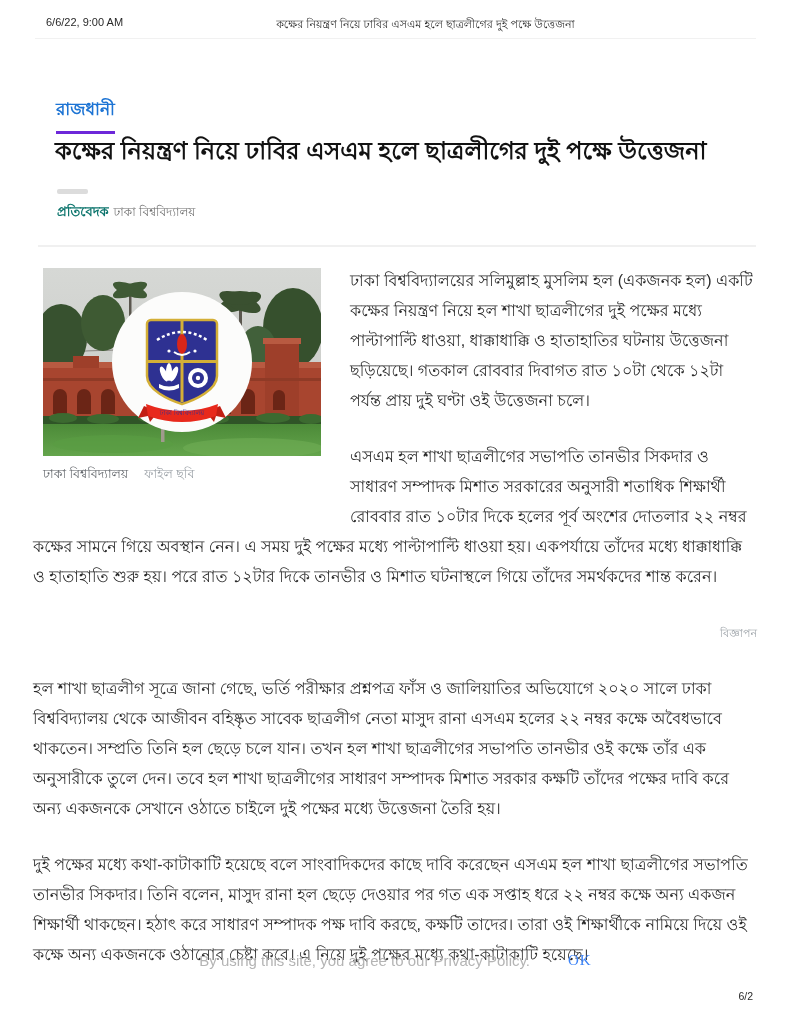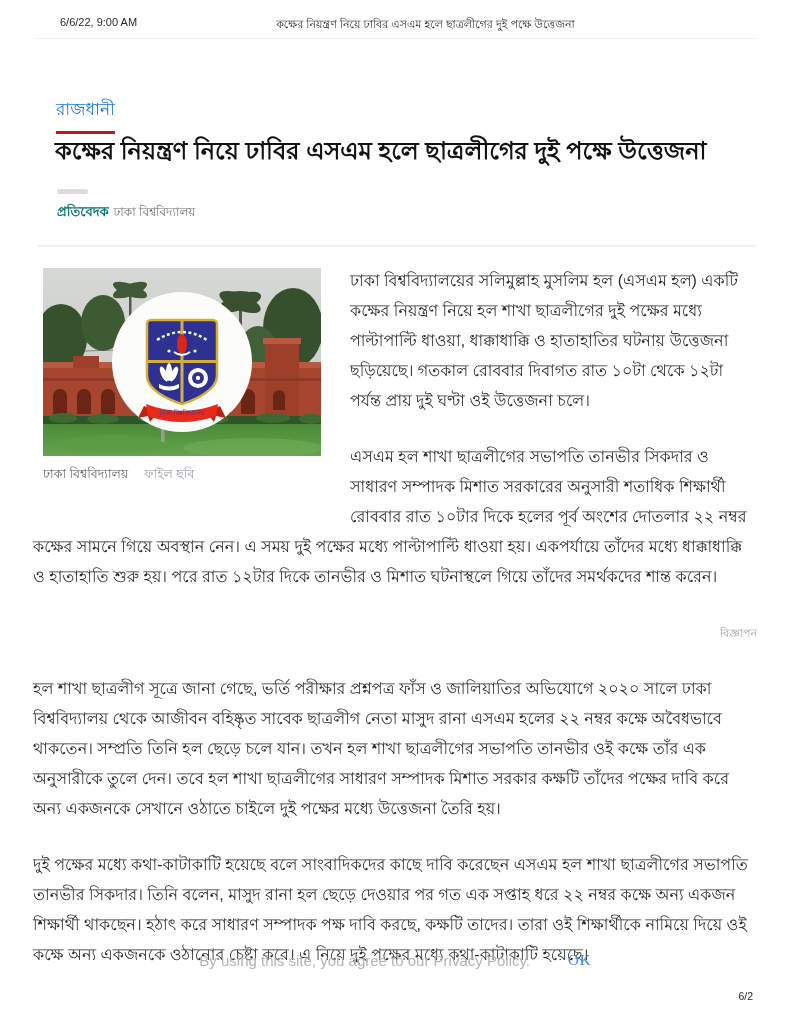--- a/index.html
+++ b/index.html
@@ -8,38 +8,38 @@
   .page {
     position: relative;
     width: 791px; height: 1024px;
     background: #ffffff;
     margin: 0 auto;
     overflow: hidden;
   }
 
   
   .print-header-timestamp {
-    position: absolute; left: 40px; top: 16px;
+    position: absolute; left: 26px; top: 16px;
     font-size: 11px; color: #2a2a2a; padding-left: 20px;
   }
   .print-header-title {
     position: absolute; left: 200px; right: 140px; top: 16px;
     font-size: 11px; color: #2a2a2a; text-align: center;
     white-space: nowrap; overflow: hidden;
   }
   .print-header-divider {
     position: absolute; left: 35px; right: 35px; top: 38px;
     height: 1px; background: #f1f1f1;
   }
 
   
   .category-link {
     position: absolute; left: 56px; top: 96px;
-    font-size: 17px; font-weight: normal; color: #1d74d4;
-    padding-bottom: 7px; border-bottom: 3px solid #b91c1c;
+    font-size: 17px; font-weight: bold; color: #1d74d4;
+    padding-bottom: 7px; border-bottom: 3px solid #6d28d9;
     text-decoration: none; display: inline-block;
   }
   .headline {
     position: absolute; left: 55px; top: 134px; width: 700px;
     font-size: 24px; font-weight: bold; color: #121212;
     line-height: 1.45;
   }
   .byline-avatar {
     position: absolute; left: 57px; top: 189px;
     width: 31px; height: 5px; background: #dcdcdc; border-radius: 2px;
@@ -219,21 +219,21 @@
             <path d="M103,136 q36,14 72,0 l-2,12 q-34,12 -68,0 z" fill="#e8291c"></path>
             <text x="139" y="147" text-anchor="middle" font-size="6.5" fill="#2e3192">ঢাকা বিশ্ববিদ্যালয়</text>
           </g>
         </svg>
       </div>
       <div class="figure-caption">
         <span class="caption-text">ঢাকা বিশ্ববিদ্যালয়</span><span class="caption-credit">ফাইল ছবি</span>
       </div>
     </div>
 
-    <p>ঢাকা বিশ্ববিদ্যালয়ের সলিমুল্লাহ মুসলিম হল (এসএম হল) একটি কক্ষের নিয়ন্ত্রণ নিয়ে হল শাখা ছাত্রলীগের দুই পক্ষের মধ্যে পাল্টাপাল্টি ধাওয়া, ধাক্কাধাক্কি ও হাতাহাতির ঘটনায় উত্তেজনা ছড়িয়েছে। গতকাল রোববার দিবাগত রাত ১০টা থেকে ১২টা পর্যন্ত প্রায় দুই ঘণ্টা ওই উত্তেজনা চলে।</p>
+    <p>ঢাকা বিশ্ববিদ্যালয়ের সলিমুল্লাহ মুসলিম হল (একজনক হল) একটি কক্ষের নিয়ন্ত্রণ নিয়ে হল শাখা ছাত্রলীগের দুই পক্ষের মধ্যে পাল্টাপাল্টি ধাওয়া, ধাক্কাধাক্কি ও হাতাহাতির ঘটনায় উত্তেজনা ছড়িয়েছে। গতকাল রোববার দিবাগত রাত ১০টা থেকে ১২টা পর্যন্ত প্রায় দুই ঘণ্টা ওই উত্তেজনা চলে।</p>
     <p>এসএম হল শাখা ছাত্রলীগের সভাপতি তানভীর সিকদার ও সাধারণ সম্পাদক মিশাত সরকারের অনুসারী শতাধিক শিক্ষার্থী রোববার রাত ১০টার দিকে হলের পূর্ব অংশের দোতলার ২২ নম্বর কক্ষের সামনে গিয়ে অবস্থান নেন। এ সময় দুই পক্ষের মধ্যে পাল্টাপাল্টি ধাওয়া হয়। একপর্যায়ে তাঁদের মধ্যে ধাক্কাধাক্কি ও হাতাহাতি শুরু হয়। পরে রাত ১২টার দিকে তানভীর ও মিশাত ঘটনাস্থলে গিয়ে তাঁদের সমর্থকদের শান্ত করেন।</p>
 
     <div class="ad-label">বিজ্ঞাপন</div>
 
     <p>হল শাখা ছাত্রলীগ সূত্রে জানা গেছে, ভর্তি পরীক্ষার প্রশ্নপত্র ফাঁস ও জালিয়াতির অভিযোগে ২০২০ সালে ঢাকা বিশ্ববিদ্যালয় থেকে আজীবন বহিষ্কৃত সাবেক ছাত্রলীগ নেতা মাসুদ রানা এসএম হলের ২২ নম্বর কক্ষে অবৈধভাবে থাকতেন। সম্প্রতি তিনি হল ছেড়ে চলে যান। তখন হল শাখা ছাত্রলীগের সভাপতি তানভীর ওই কক্ষে তাঁর এক অনুসারীকে তুলে দেন। তবে হল শাখা ছাত্রলীগের সাধারণ সম্পাদক মিশাত সরকার কক্ষটি তাঁদের পক্ষের দাবি করে অন্য একজনকে সেখানে ওঠাতে চাইলে দুই পক্ষের মধ্যে উত্তেজনা তৈরি হয়।</p>
     <p>দুই পক্ষের মধ্যে কথা-কাটাকাটি হয়েছে বলে সাংবাদিকদের কাছে দাবি করেছেন এসএম হল শাখা ছাত্রলীগের সভাপতি তানভীর সিকদার। তিনি বলেন, মাসুদ রানা হল ছেড়ে দেওয়ার পর গত এক সপ্তাহ ধরে ২২ নম্বর কক্ষে অন্য একজন শিক্ষার্থী থাকছেন। হঠাৎ করে সাধারণ সম্পাদক পক্ষ দাবি করছে, কক্ষটি তাদের। তারা ওই শিক্ষার্থীকে নামিয়ে দিয়ে ওই কক্ষে অন্য একজনকে ওঠানোর চেষ্টা করে। এ নিয়ে দুই পক্ষের মধ্যে কথা-কাটাকাটি হয়েছে।</p>
   </div>
 
   <div class="cookie-notice">
     <span>By using this site, you agree to our Privacy Policy.</span>

